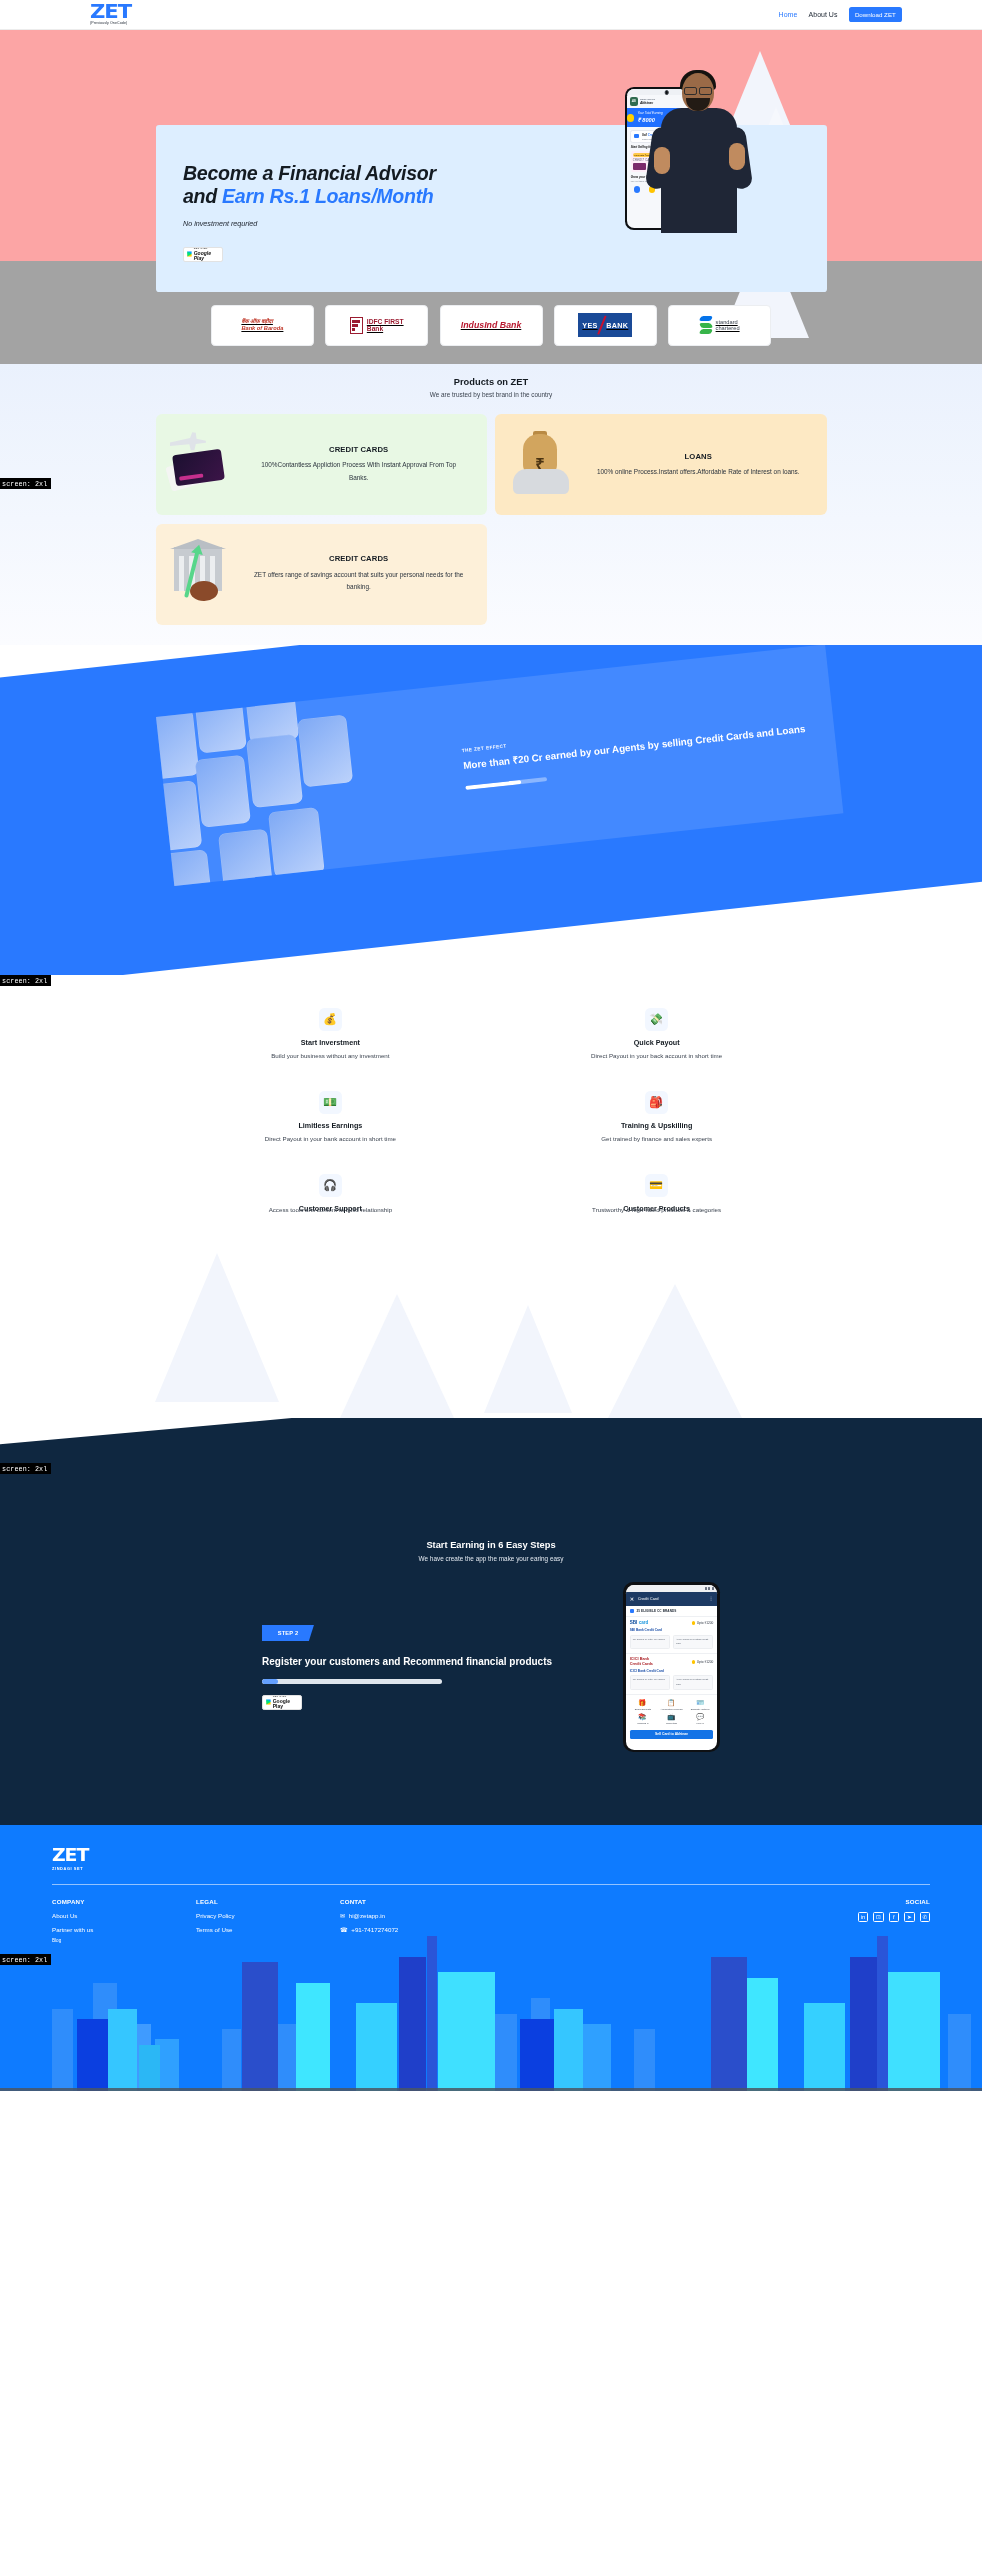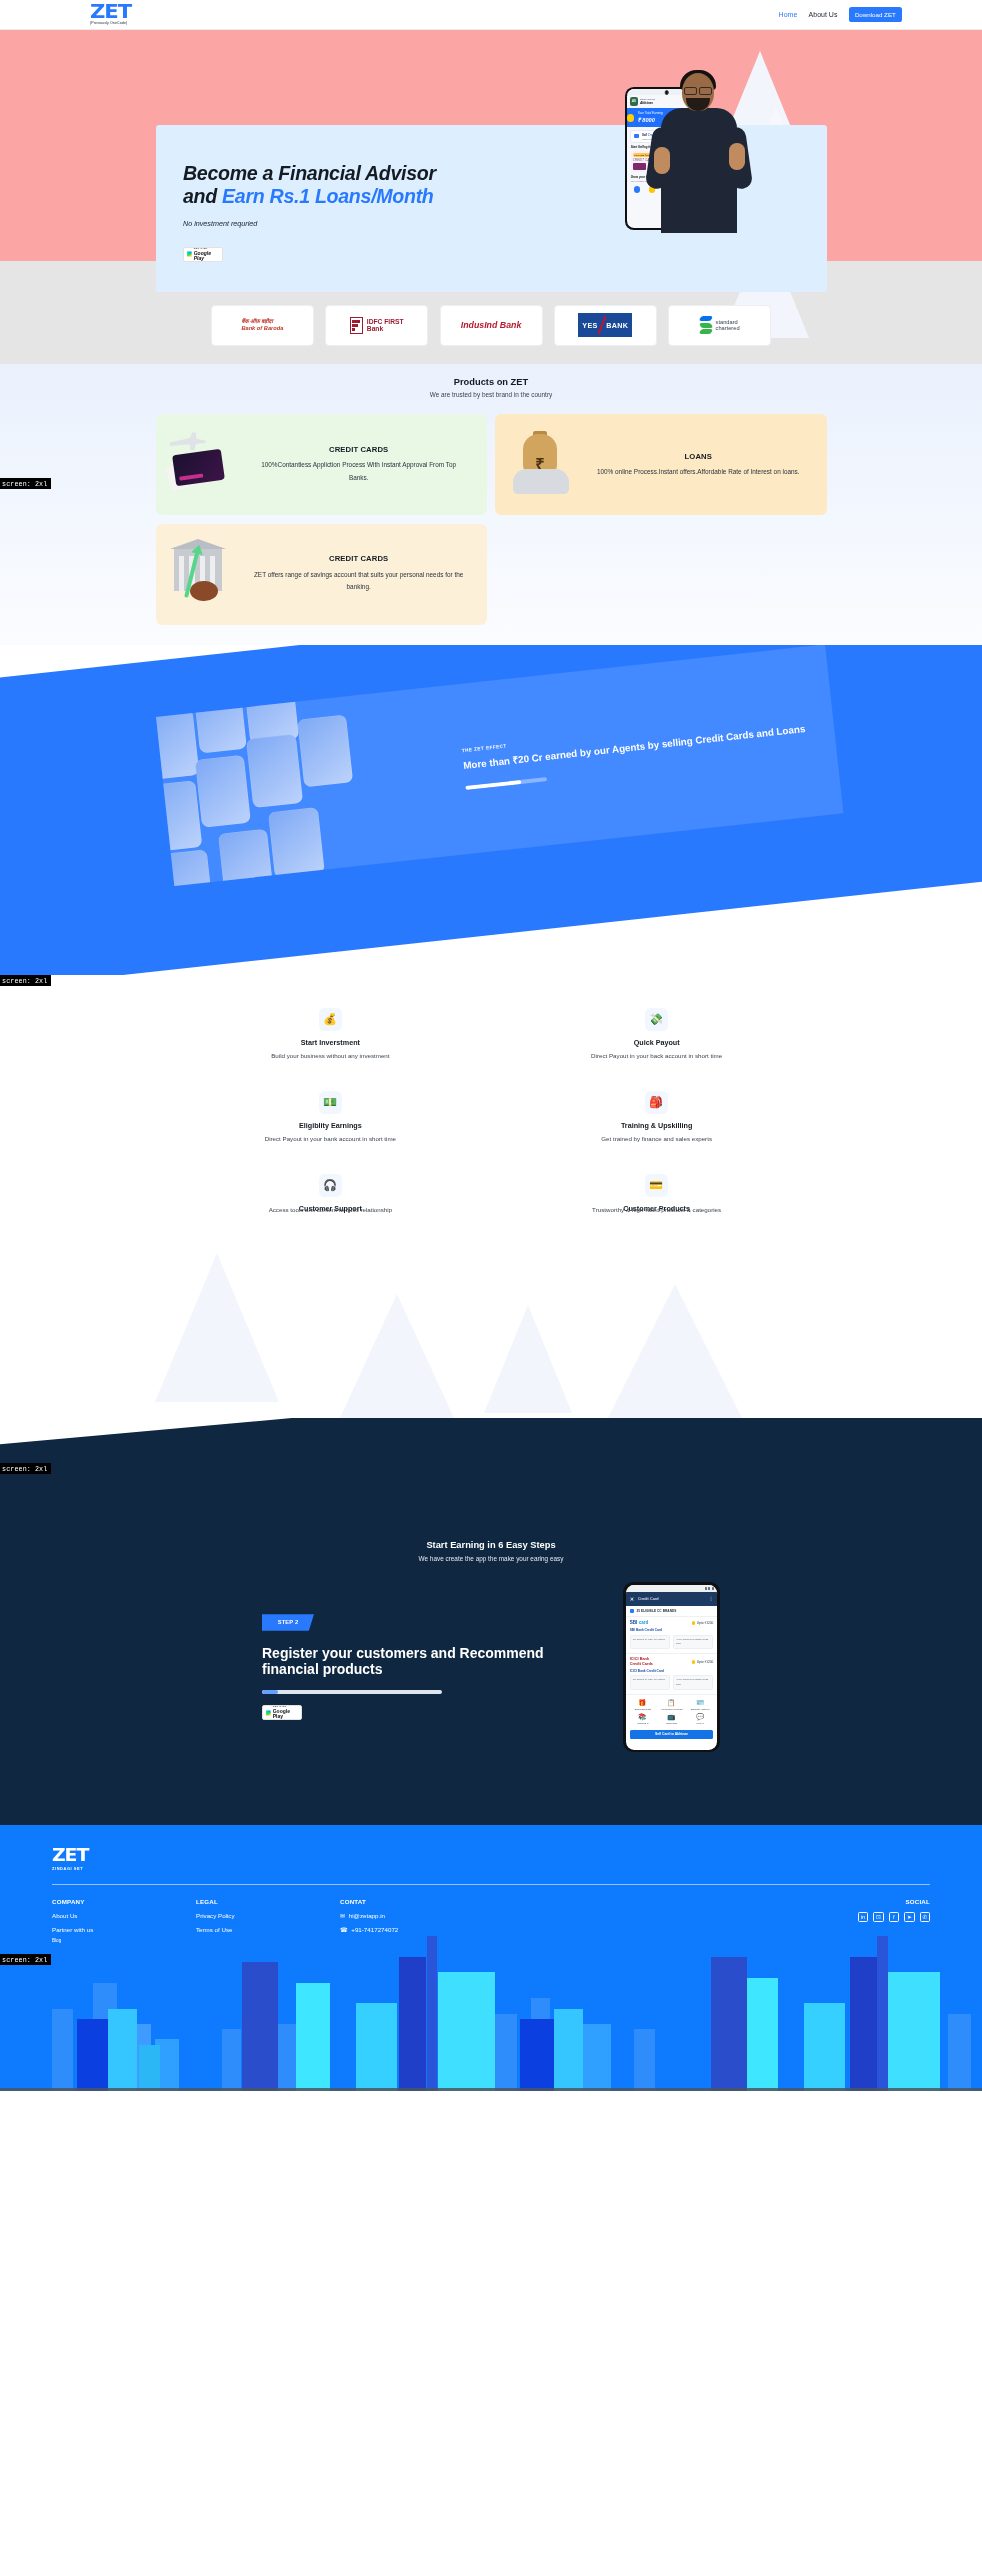--- a/index.html
+++ b/index.html
@@ -223,21 +223,21 @@
     background-size: 3.6px 3.6px; opacity:.5; border-radius:20.6px 20.6px 0 0;}
   .hp-arm { position:absolute; width:20.6px; height:62px; background:#1f2636; }
   .hp-arm.l { left: 4.1px; top: 57px; border-radius: 10.3px; transform: rotate(8deg); }
   .hp-arm.r { right: 4.1px; top: 57px; border-radius: 10.3px; transform: rotate(-8deg); }
   .hp-thumb { position:absolute; width:15.5px;height:27px;background:#c08b5f;
               border-radius:7.7px; }
   .hp-thumb.l { left: 9.3px; top: 77px; }
   .hp-thumb.r { right: 8.2px; top: 73px; }
 
   
-  .brands-sec { position: relative; background:#e5e5e5; padding: 9.3px 0 18.6px; }
+  .brands-sec { position: relative; background:#a3a3a3; padding: 9.3px 0 18.6px; text-decoration: underline; }
   .sec-title { font-size: 9.3px; font-weight: 700; color:#141b22; text-align:center; }
   .sec-sub { font-size: 6.4px; color:#3c4450; text-align:center; margin-top: 4.1px; }
   .brand-row {
     display: flex; gap: 11.3px; justify-content: center;
     margin-top: 13.4px; padding: 0 90px;
     position: relative; z-index: 5;
   }
   .brand-card {
     width: 103px; height: 41px; background:#fff;
     border: 0.5px solid #eceef1; border-radius: 4.1px;
@@ -407,21 +407,21 @@
   .steps-h { color:#fff; font-size:9.3px; font-weight:700; text-align:center; }
   .steps-p { color:#e3e9f0; font-size:6.4px; text-align:center; margin-top:4.6px; }
   .steps-row { display:flex; align-items:center; justify-content:center; gap: 62px; margin-top: 20.6px; }
   .steps-left { width: 299px; }
   .step-pill {
     background:#2979ff; color:#fff; font-size:5.7px; font-weight:700;
     width: 52px; height: 16.5px; display:flex; align-items:center; justify-content:center;
     clip-path: polygon(0 0, 100% 0, 90% 100%, 0 100%);
     letter-spacing:0.2px;
   }
-  .step-h { color:#fff; font-size:14px; font-weight:700; margin-top: 14.4px; }
+  .step-h { color:#fff; font-size:10px; font-weight:700; margin-top: 14.4px; }
   .step-bar { margin-top: 12.4px; width: 180px; height: 4.6px; background:#dfe5ec; border-radius:3.1px; overflow:hidden; }
   .step-bar i { display:block; width: 9%; height:100%; background:#64a0ff; border-radius:3.1px; }
 
   
   .sp-phone {
     width: 97px; height: 170px; background:#0e1013; border-radius: 10.3px;
     padding: 2.6px; flex:none; position:relative;
   }
   .sp-screen { width:100%;height:100%; background:#fff; border-radius:8.2px; overflow:hidden; }
   .sp-status { height: 7.2px; background:#f0f1f3; display:flex;align-items:center;justify-content:flex-end;gap:1.5px;padding-right:3.6px;}
@@ -733,21 +733,21 @@
           <div class="feat-ic">
               <span class="g">💸</span>
             </div>
           <div class="feat-t">Quick Payout</div>
           <div class="feat-d">Direct Payout in your back account in short time</div>
         </div>
         <div class="feat">
           <div class="feat-ic">
               <span class="g">💵</span>
             </div>
-          <div class="feat-t">Eligiblity Earnings</div>
+          <div class="feat-t">Limitless Earnings</div>
           <div class="feat-d">Direct Payout in your bank account in short time</div>
         </div>
         <div class="feat">
           <div class="feat-ic">
               <span class="g">🎒</span>
             </div>
           <div class="feat-t">Training &amp; Upskilling</div>
           <div class="feat-d">Get trained by finance and sales experts</div>
         </div>
         <div class="feat clipped">

